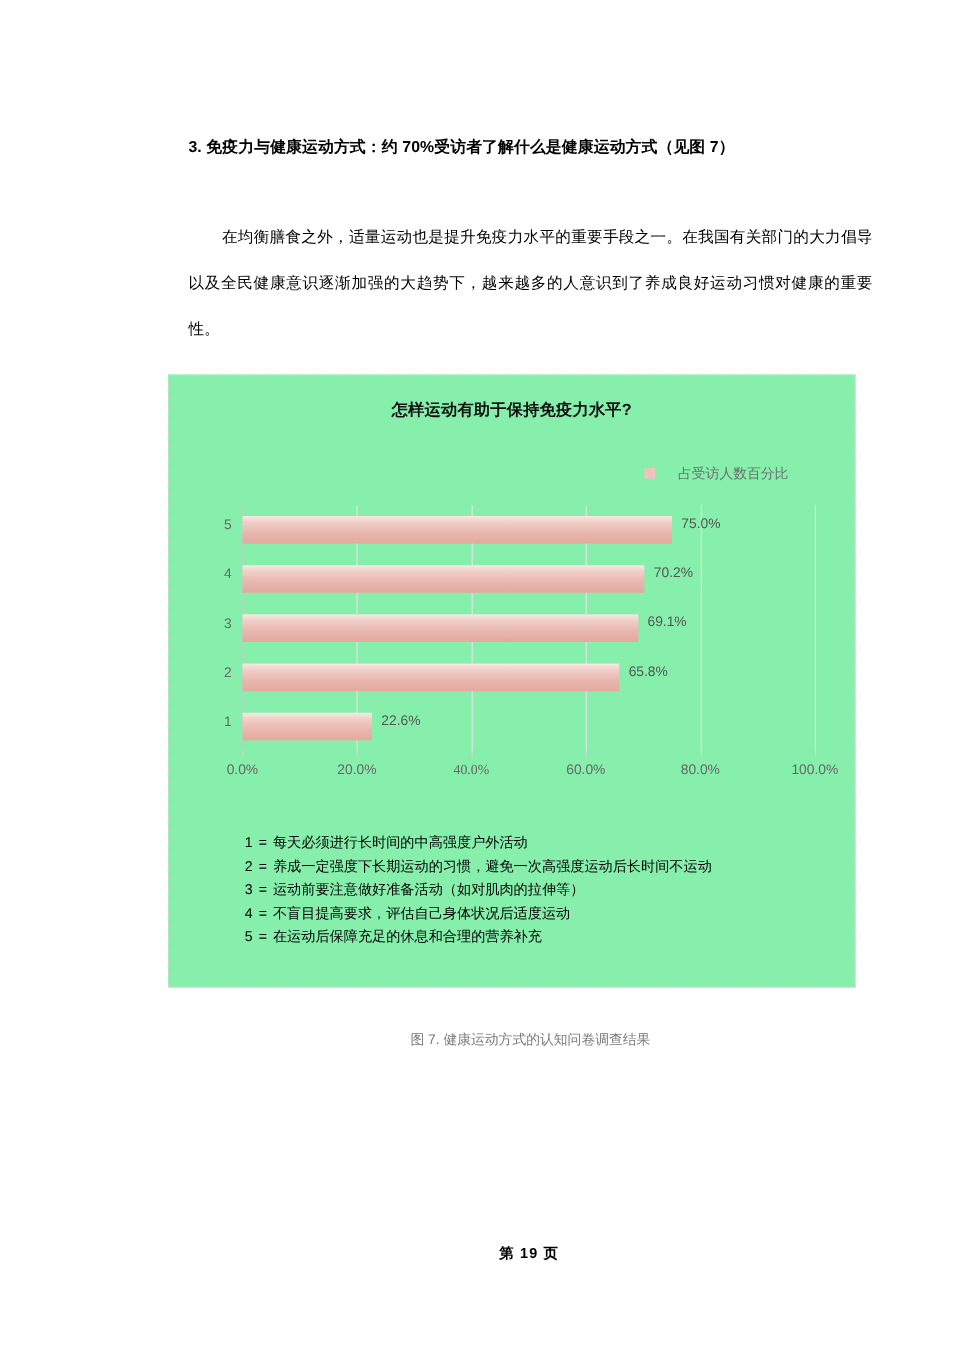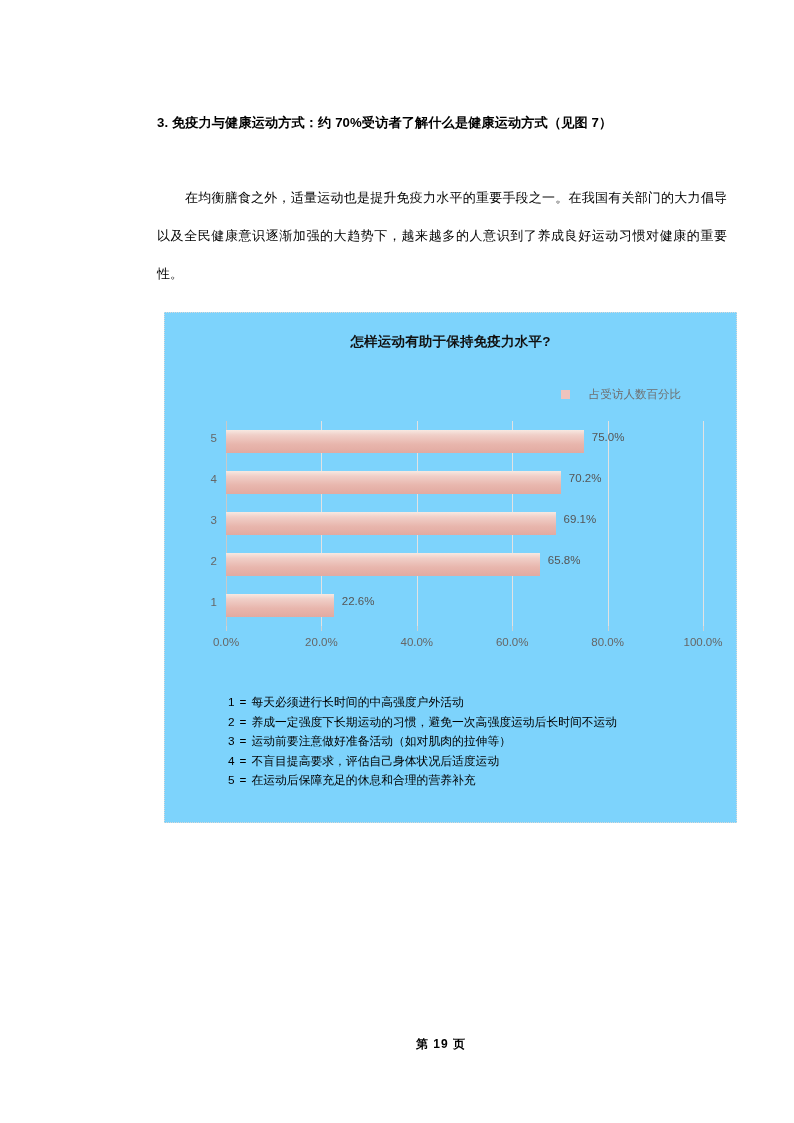--- a/index.html
+++ b/index.html
@@ -50,27 +50,27 @@
     text-align: justify;
     text-justify: inter-ideograph;
     text-indent: 28px;
   }
   #par-intro { top: 166px; }
   #par-concl { top: 916px; }
 
   
   .chart-card {
     position: absolute;
-    left: 120px;
+    left: 96px;
     top: 312px;
     width: 573px;
     height: 511px;
     border: 1px dotted #d9d9d9;
     box-sizing: border-box;
-    background: #7dd3fc;
+    background: #86efac;
   }
 
   .chart-title {
     position: absolute;
     left: 0;
     top: 20px;
     width: 100%;
     text-align: center;
     font-family: "Liberation Sans", "DejaVu Sans", sans-serif;
     font-weight: bold;
@@ -271,37 +271,38 @@
             <div class="bar" style="width: 22.6%;"></div>
             <span class="bar-value" style="left: calc(22.6% + 8px);">22.6%</span>
           </div>
         </div>
       <div id="xticks">
           <div class="xtick-mark" style="left: 0%;"></div>
           <div class="xtick" style="left: 0%;">0.0%</div>
           <div class="xtick-mark" style="left: 20%;"></div>
           <div class="xtick" style="left: 20%;">20.0%</div>
           <div class="xtick-mark" style="left: 40%;"></div>
-          <div class="xtick" style="left: 40%;">40.0%</div>
+          <div class="xtick" style="left: 40%; font-family: Liberation Serif, serif;">40.0%</div>
           <div class="xtick-mark" style="left: 60%;"></div>
           <div class="xtick" style="left: 60%;">60.0%</div>
           <div class="xtick-mark" style="left: 80%;"></div>
           <div class="xtick" style="left: 80%;">80.0%</div>
           <div class="xtick-mark" style="left: 100%;"></div>
           <div class="xtick" style="left: 100%;">100.0%</div>
         </div>
     </div>
 
     <div class="notes" id="chart-notes">
         <div class="note-line"><span class="note-num">1</span><span class="note-eq">=</span><span>每天必须进行长时间的中高强度户外活动</span></div>
         <div class="note-line"><span class="note-num">2</span><span class="note-eq">=</span><span>养成一定强度下长期运动的习惯，避免一次高强度运动后长时间不运动</span></div>
         <div class="note-line"><span class="note-num">3</span><span class="note-eq">=</span><span>运动前要注意做好准备活动（如对肌肉的拉伸等）</span></div>
         <div class="note-line"><span class="note-num">4</span><span class="note-eq">=</span><span>不盲目提高要求，评估自己身体状况后适度运动</span></div>
         <div class="note-line"><span class="note-num">5</span><span class="note-eq">=</span><span>在运动后保障充足的休息和合理的营养补充</span></div>
       </div>
 
   </div>
 
+  <div class="fig-caption">图 7. 健康运动方式的认知问卷调查结果</div>
 
 
   <div class="footer">第 19 页</div>
 
 </div>
 
 </body></html>

